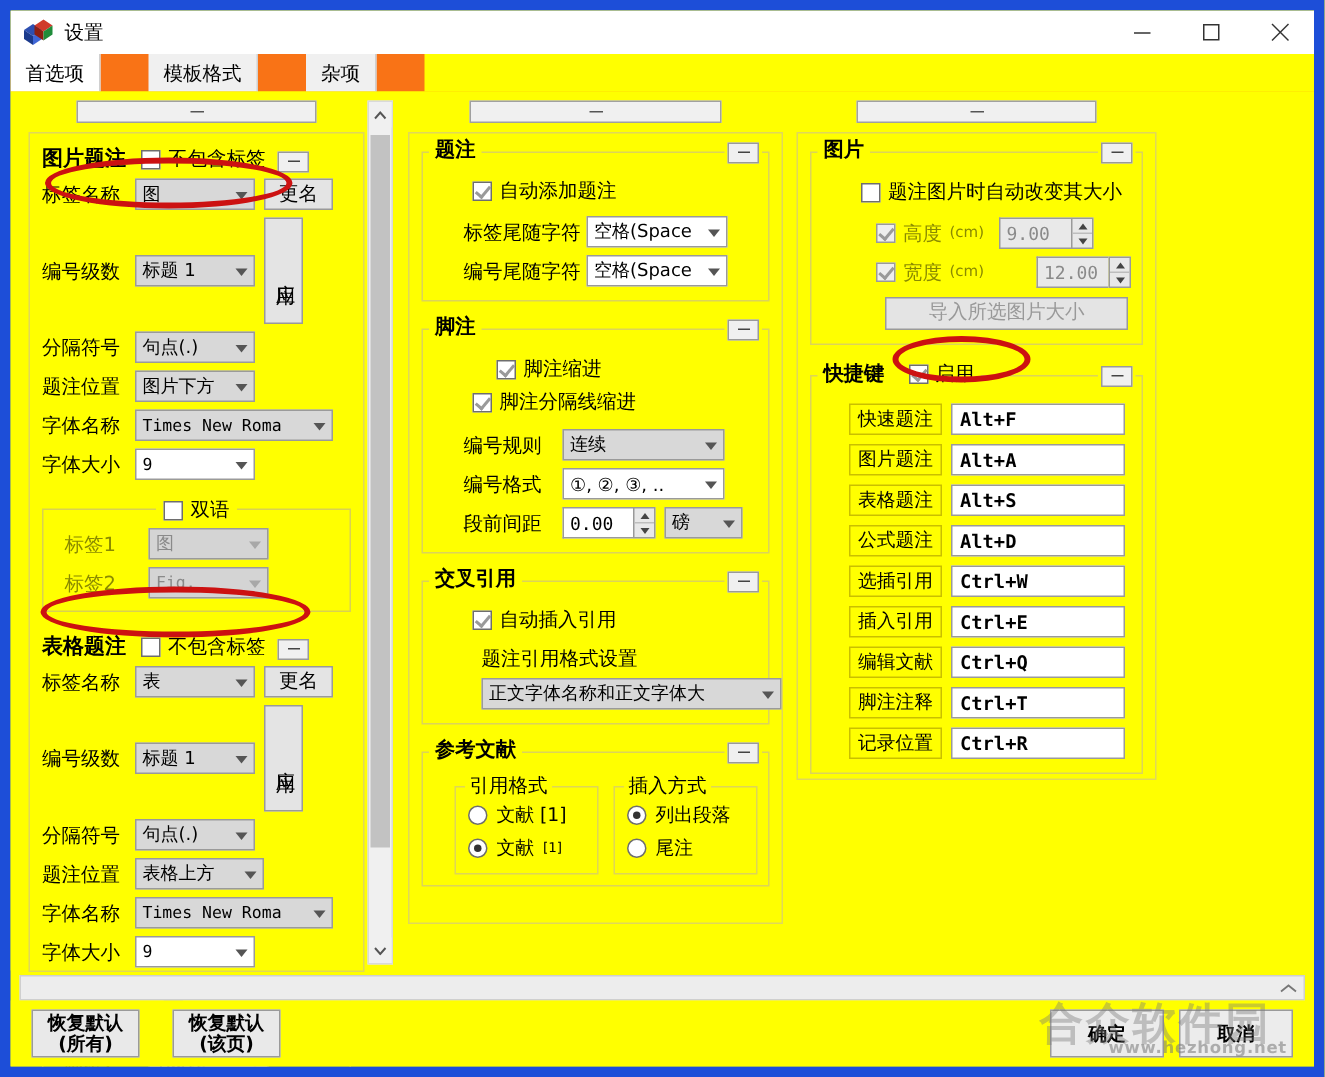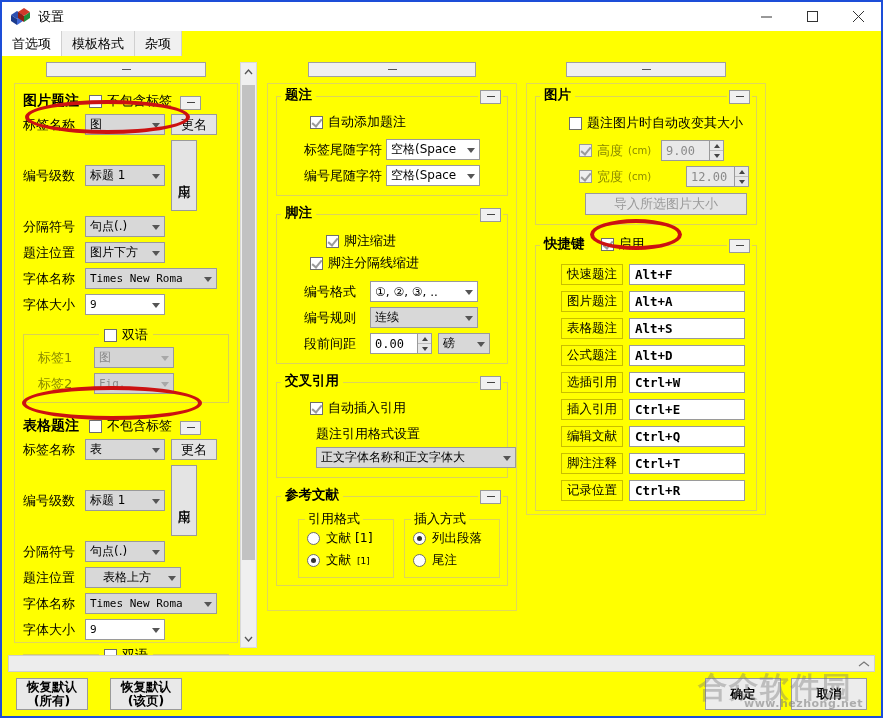--- a/index.html
+++ b/index.html
@@ -9,39 +9,39 @@
     font-family: "DejaVu Sans", "Liberation Sans", sans-serif;
     font-size: 12px;
     background: #ffffff;
     overflow: hidden;
     -webkit-font-smoothing: none;
   }
   #window {
     position: relative;
     width: 883px; height: 718px;
     background: #ffff00;
-    border: 2px solid #1d4ed8;
+    border: 7px solid #1d4ed8;
     overflow: hidden;
   }
   
   #titlebar {
     height: 29px; background: #ffffff;
     display: flex; align-items: center;
     position: relative;
   }
   #app-icon { width: 22px; height:22px; margin-left:7px; position:relative; }
   #app-title { margin-left:7px; font-size:13px; color:#000; }
   .winbtns { position:absolute; right:0; top:0; height:29px; display:flex; }
   .winbtn { width:46px; height:29px; display:flex; align-items:center; justify-content:center;
             font-size:13px; color:#333; }
   .winbtn svg { display:block; }
   
   #tabstrip {
     height:25px; background:#f97316; display:flex; align-items:flex-start;
-    position:relative; padding-left:0px;
+    position:relative; padding-left:0px;gap:32px;
   }
   #tabstrip:after{ content:""; position:absolute; left:0; right:0; bottom:0; height:0px; }
   .tab {
     height:25px; padding:0 10px; display:flex; align-items:center;
     font-size:13px; color:#000; background:#f0f0f0; border-right:1px solid #d0d0d0;
   }
   .tab.active { background:#ffffff; font-weight:normal; }
   .tabfill{ flex:1; background:#ffff00; height:25px;}
   
   #content { position:absolute; left:0; top:54px; right:0; bottom:64px; background:#ffff00; }
@@ -328,21 +328,21 @@
           </div>
           <div class="row">
             <span class="lab" style="width:62px;">分隔符号</span>
             <div class="combo" style="width:80px;">
               <span>句点(.)</span>
                 <span class="arr"></span>
             </div>
           </div>
           <div class="row">
             <span class="lab" style="width:62px;">题注位置</span>
-            <div class="combo" style="width:96px;justify-content:center;">
+            <div class="combo" style="width:86px;">
               <span>表格上方</span>
                 <span class="arr"></span>
             </div>
           </div>
           <div class="row">
             <span class="lab" style="width:62px;">字体名称</span>
             <div class="combo mono" style="width:132px;">
               <span>Times New Roma</span>
                 <span class="arr"></span>
             </div>
@@ -444,30 +444,30 @@
               <span>脚注缩进</span>
             </span>
           </div>
           <div class="row" style="margin:0 0 9px 12px;">
             <span class="chk">
               <span class="box on ond"></span>
               <span>脚注分隔线缩进</span>
             </span>
           </div>
           <div class="row" style="margin-left:6px;">
+            <span class="lab" style="width:66px;">编号规则</span>
+            <div class="combo" style="width:108px;">
+              <span>连续</span>
+                <span class="arr"></span>
+            </div>
+          </div>
+          <div class="row" style="margin-left:6px;">
             <span class="lab" style="width:66px;">编号格式</span>
             <div class="combo white" style="width:108px;">
               <span>①, ②, ③, ..</span>
-                <span class="arr"></span>
-            </div>
-          </div>
-          <div class="row" style="margin-left:6px;">
-            <span class="lab" style="width:66px;">编号规则</span>
-            <div class="combo" style="width:108px;">
-              <span>连续</span>
                 <span class="arr"></span>
             </div>
           </div>
           <div class="row" style="margin-left:6px; margin-bottom:2px;">
             <span class="lab" style="width:66px;">段前间距</span>
             <div class="spin">
               <div class="fld" style="width:47px;">0.00</div>
               <div class="ud">
                 <i>
                     <span class="tri-u"></span>

